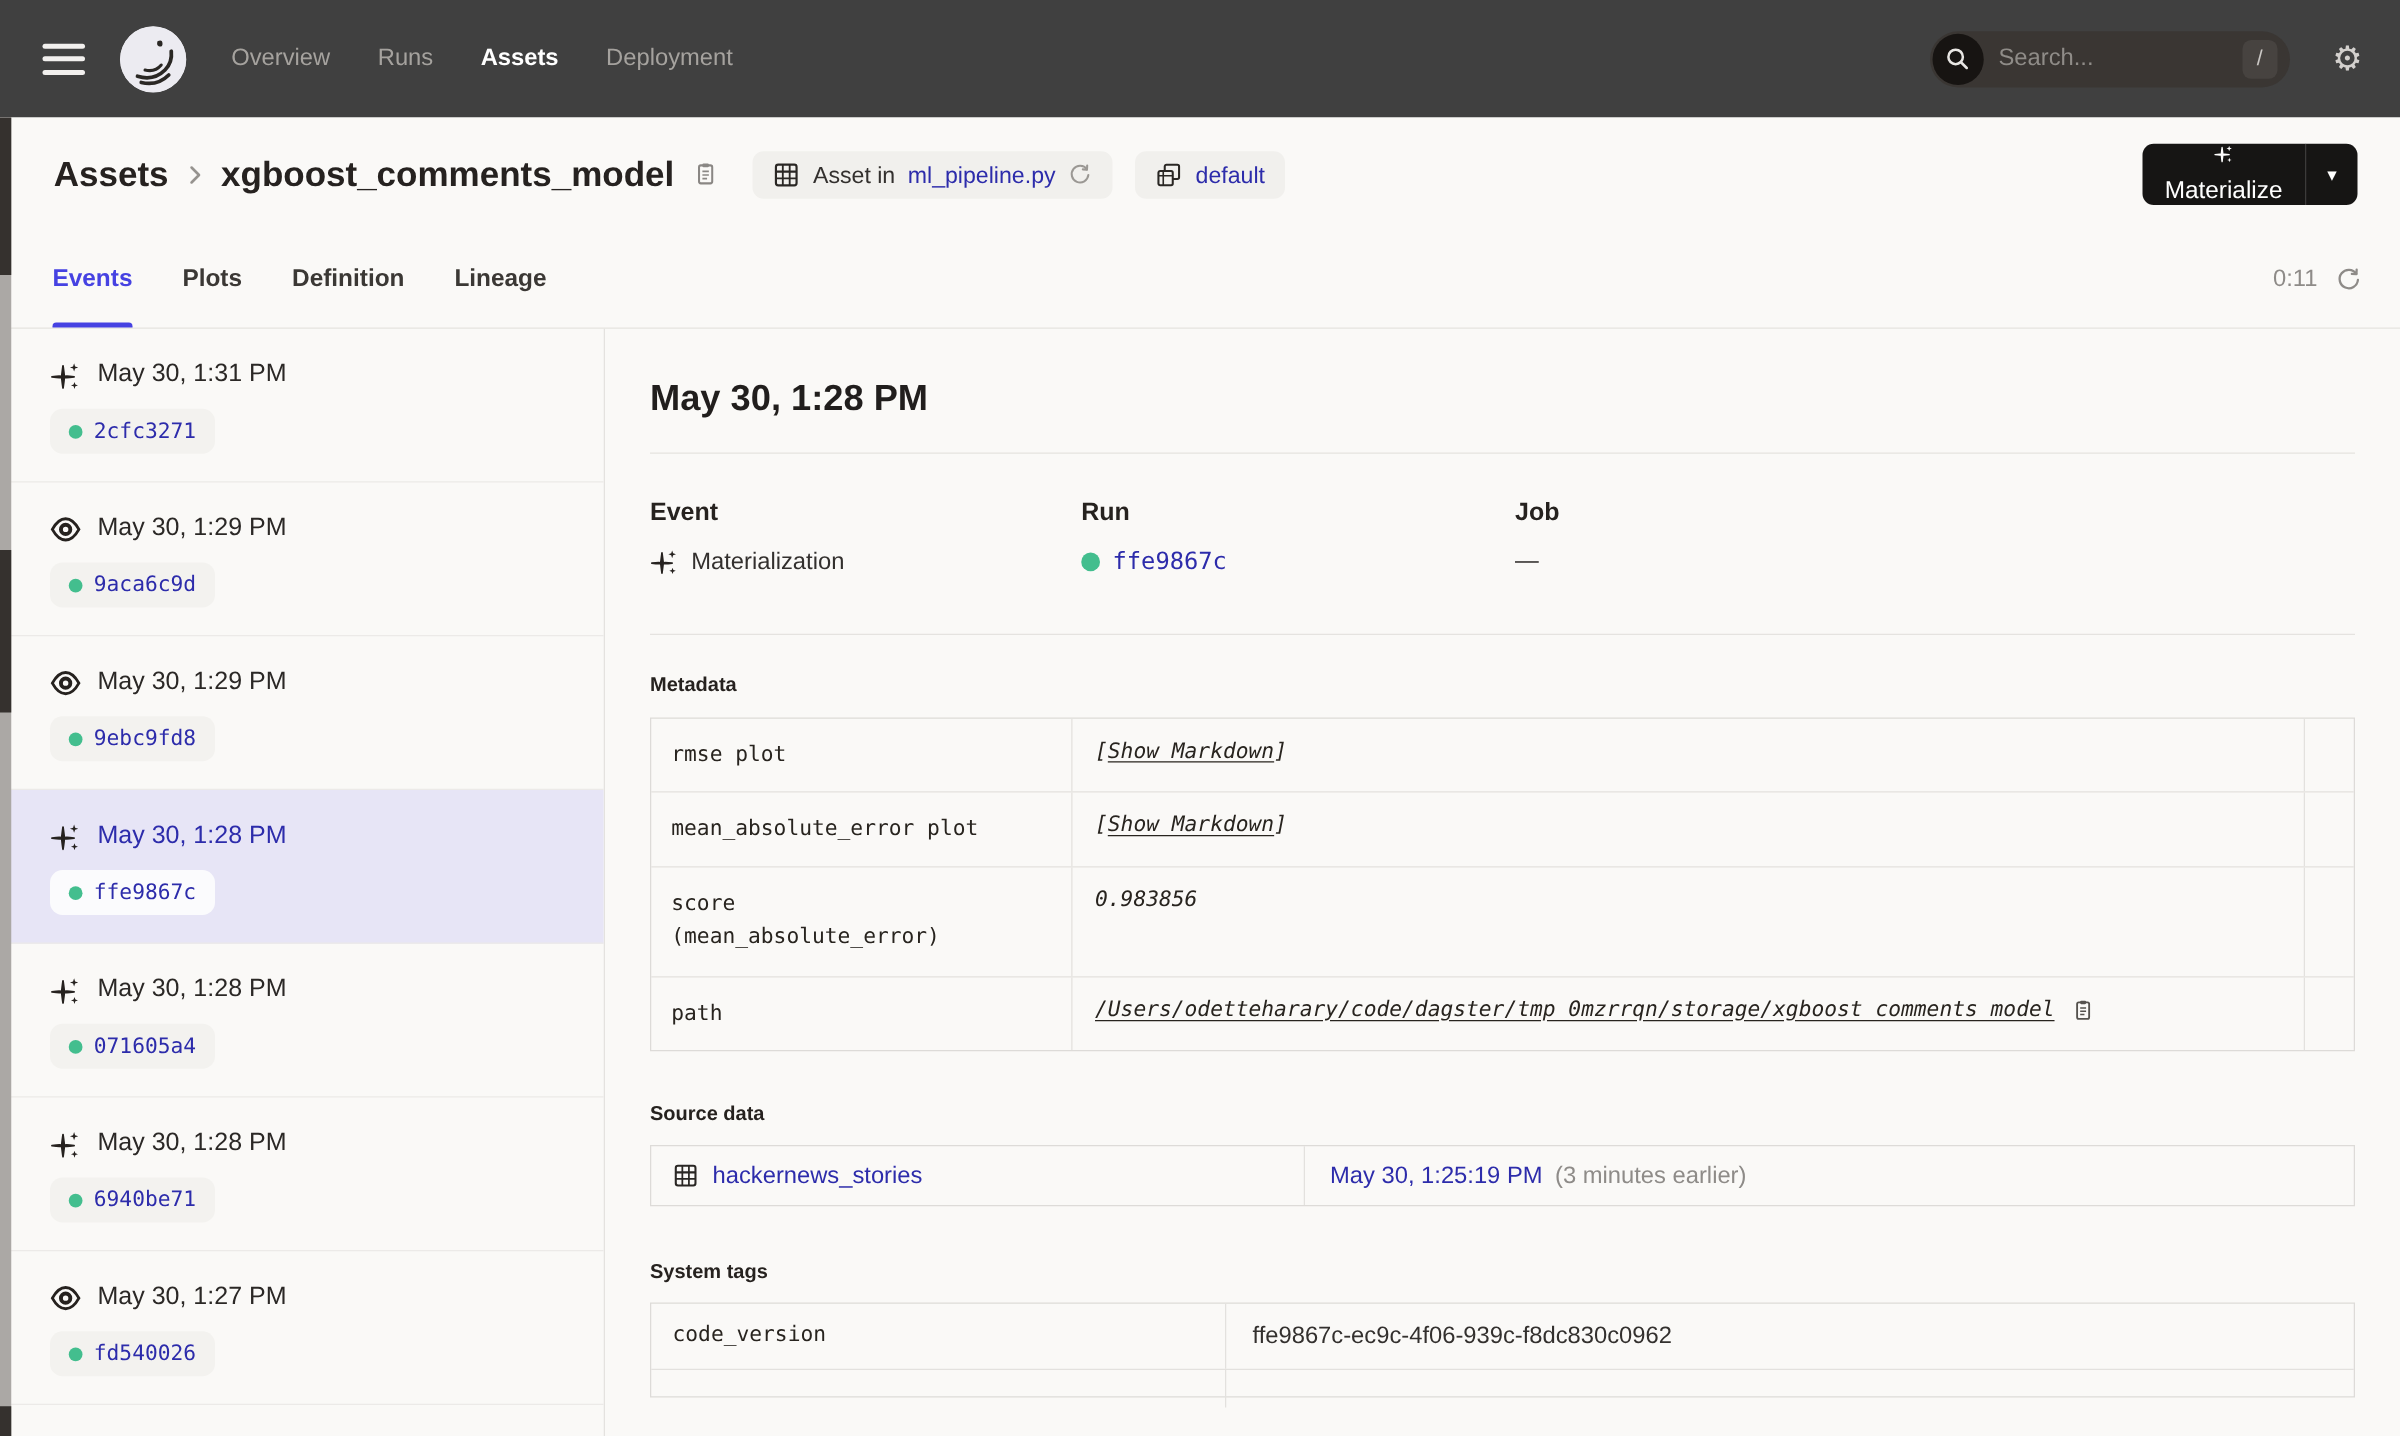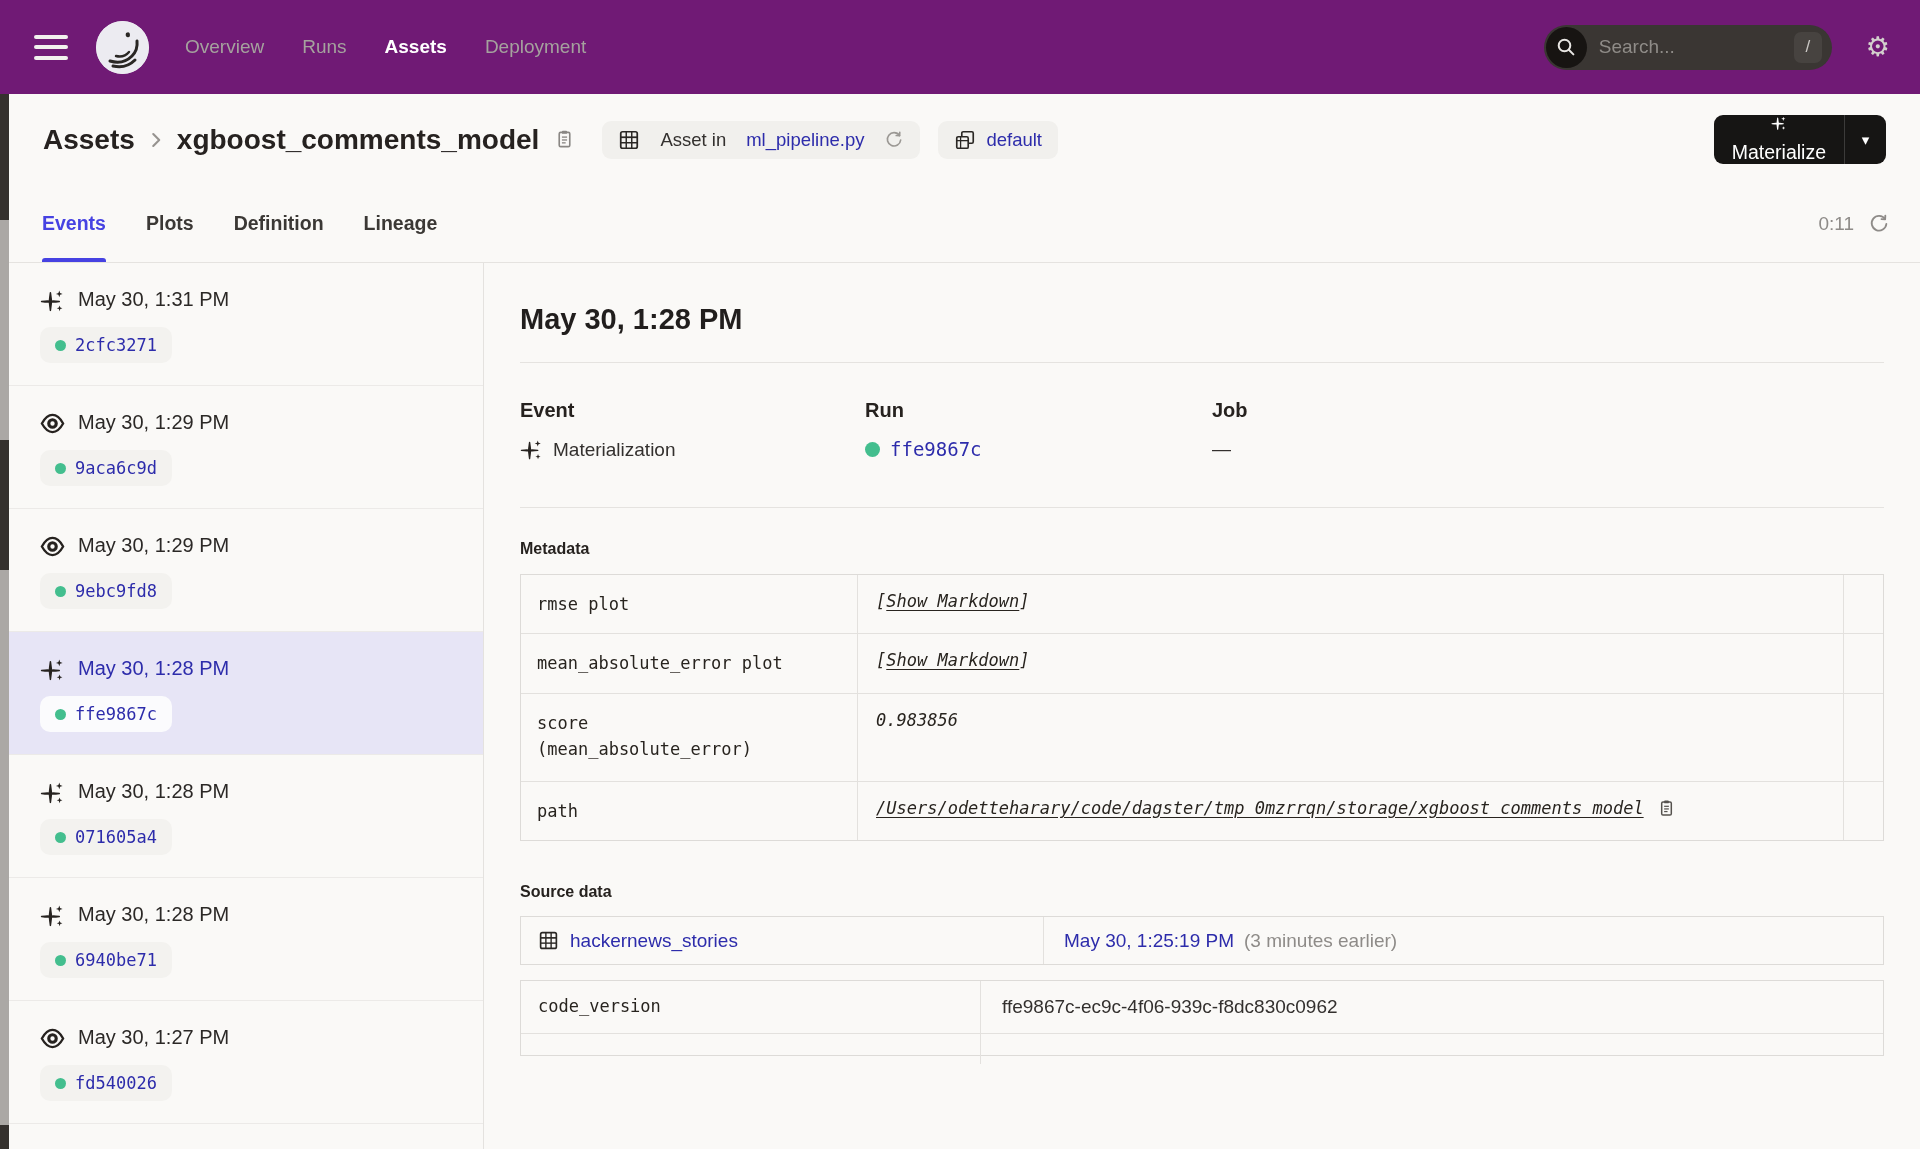--- a/index.html
+++ b/index.html
@@ -1,40 +1,40 @@
 <!DOCTYPE html>
 <html><head>
 <meta charset="utf-8">
 <style>
   * { margin:0; padding:0; box-sizing:border-box; }
   html,body { width:1920px; height:1149px; overflow:hidden; }
   body { font-family:"Liberation Sans","DejaVu Sans",sans-serif; background:#FAF9F7; color:#231F1E; position:relative; }
 
   
-  .topnav { height:94px; background:#701a75; display:flex; align-items:center; padding:0 30px 0 34px; }
+  .topnav { height:94px; background:#404040; display:flex; align-items:center; padding:0 30px 0 34px; }
   .hamburger { width:34px; height:25px; display:flex; flex-direction:column; justify-content:space-between; cursor:pointer; }
   .hamburger div { height:4px; background:#F2F0EE; border-radius:2px; }
   .logo { width:53px; height:53px; border-radius:50%; background:#EDECF2; margin-left:28px; position:relative; overflow:hidden; flex:0 0 auto; }
   .navlinks { display:flex; gap:38px; margin-left:36px; }
   .navlink { font-size:19px; color:#A5A29E; cursor:pointer; }
   .navlink.active { color:#FFFFFF; font-weight:700; }
   .searchbox { margin-left:auto; width:288px; height:45px; border-radius:23px; background:#3A3633; display:flex; align-items:center; cursor:text; }
   .search-circle { width:41px; height:41px; margin-left:2px; border-radius:50%; background:#171412; display:flex; align-items:center; justify-content:center; }
   .search-ph { color:#8F8C88; font-size:19px; margin-left:12px; flex:1; }
   .slash-badge { width:28px; height:31px; margin-right:10px; border-radius:7px; background:#474340; color:#CBC8C5; font-size:17px; display:flex; align-items:center; justify-content:center; }
   .gear { margin-left:34px; font-size:27px; color:#D3D0CD; cursor:pointer; line-height:1; }
 
   
   .header { height:91px; display:flex; align-items:center; padding:0 34px 0 43px; background:#FAF9F7; }
   .crumb { font-size:28px; font-weight:600; color:#262220; cursor:pointer; }
   .crumb-sep { margin:0 10px; display:flex; align-items:center; }
   .copy-btn { margin-left:14px; cursor:pointer; display:flex; align-items:center; }
   .pill { height:38px; border-radius:9px; background:#F1F0ED; display:flex; align-items:center; gap:10px; padding:0 16px; font-size:18.5px; color:#33302E; }
   .pill a, .linkish { color:#2D2CAB; text-decoration:none; cursor:pointer; }
-  .pill.loc { margin-left:26px;gap:20px; }
+  .pill.loc { margin-left:26px; }
   .pill.grp { margin-left:18px; }
   .materialize { margin-left:auto; height:49px; border-radius:9px; background:#161514; display:flex; align-items:stretch; overflow:hidden; cursor:pointer; }
   .mat-main { display:flex; align-items:center; gap:10px; padding:0 18px; color:#FFFFFF; font-size:19.5px; font-weight:500;flex-direction:column; }
   .mat-caret { width:42px; display:flex; align-items:center; justify-content:center; border-left:1px solid #3C3B3A; color:#FFFFFF; font-size:15px; }
 
   
   .tabsrow { height:78px; display:flex; align-items:center; padding:0 30px 0 42px; border-bottom:1px solid #E5E3E0; }
   .tabs { display:flex; gap:40px; height:100%; }
   .tab { position:relative; display:flex; align-items:center; font-size:19.5px; font-weight:600; color:#3B3835; cursor:pointer; }
   .tab.active { color:#4642E2; }
@@ -365,20 +365,21 @@
             </svg>
             <span class="linkish">hackernews_stories</span>
           </div>
           <div class="srccell2">
             <span class="linkish">May 30, 1:25:19 PM</span>
             <span class="srcnote">(3 minutes earlier)</span>
           </div>
         </div>
       </div>
 
+    <div class="sect-h sys">System tags</div>
     <div class="systable" id="system-table">
         <div class="sysrow">
           <div class="syskey">code_version</div>
           <div class="sysval">ffe9867c-ec9c-4f06-939c-f8dc830c0962</div>
         </div>
         <div class="sysrow partial">
           <div class="syskey"></div>
           <div class="sysval"></div>
         </div>
       </div>

